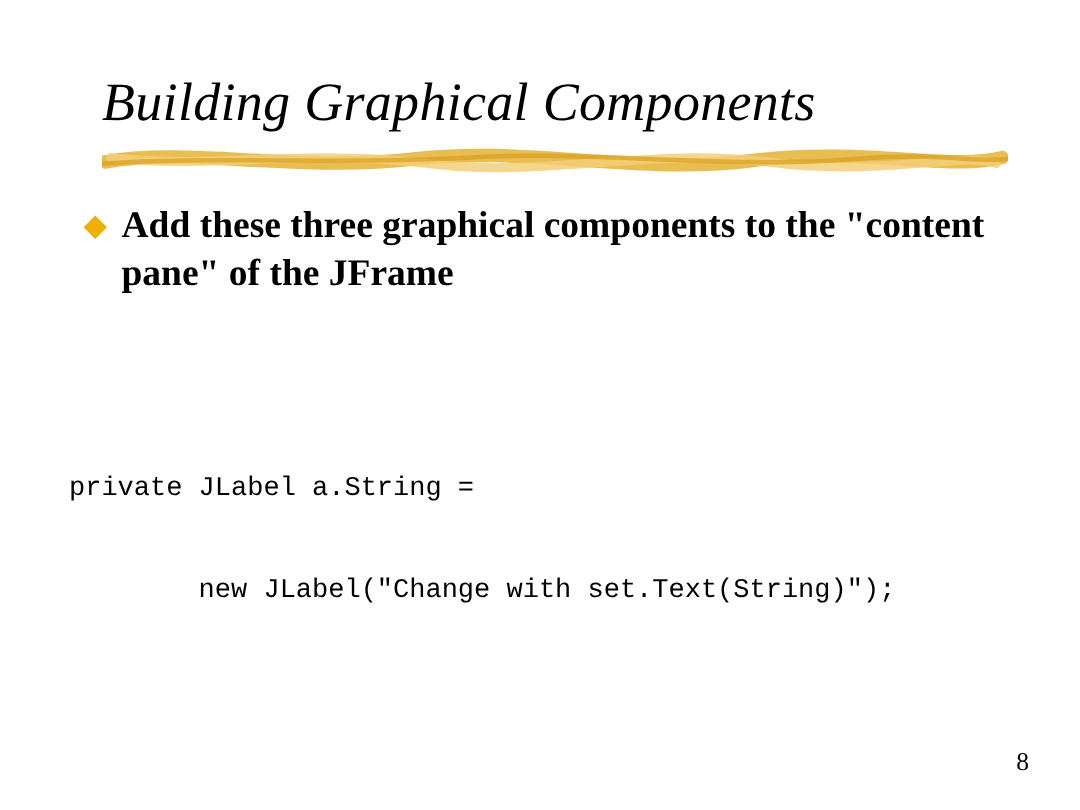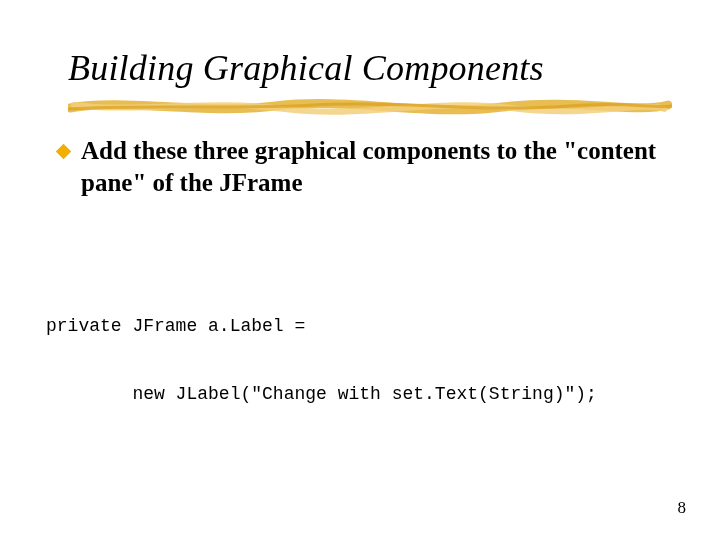--- a/index.html
+++ b/index.html
@@ -95,21 +95,21 @@
 
   <div class="bullet-block">
     <div class="bullet">
       <span class="diamond"></span>
       <span class="bullet-text">Add these three graphical components to the "content pane" of the JFrame</span>
     </div>
   </div>
 
   <div class="code-region">
     <div class="code-block">
-      <div>private JFrame a.Label =</div>
+      <div>private JLabel a.String =</div>
       <div>        new JLabel("Change with set.Text(String)");</div>
     </div>
     <div class="code-block">
       
       
     </div>
     
   </div>
 
   <div class="pagenum">8</div>

